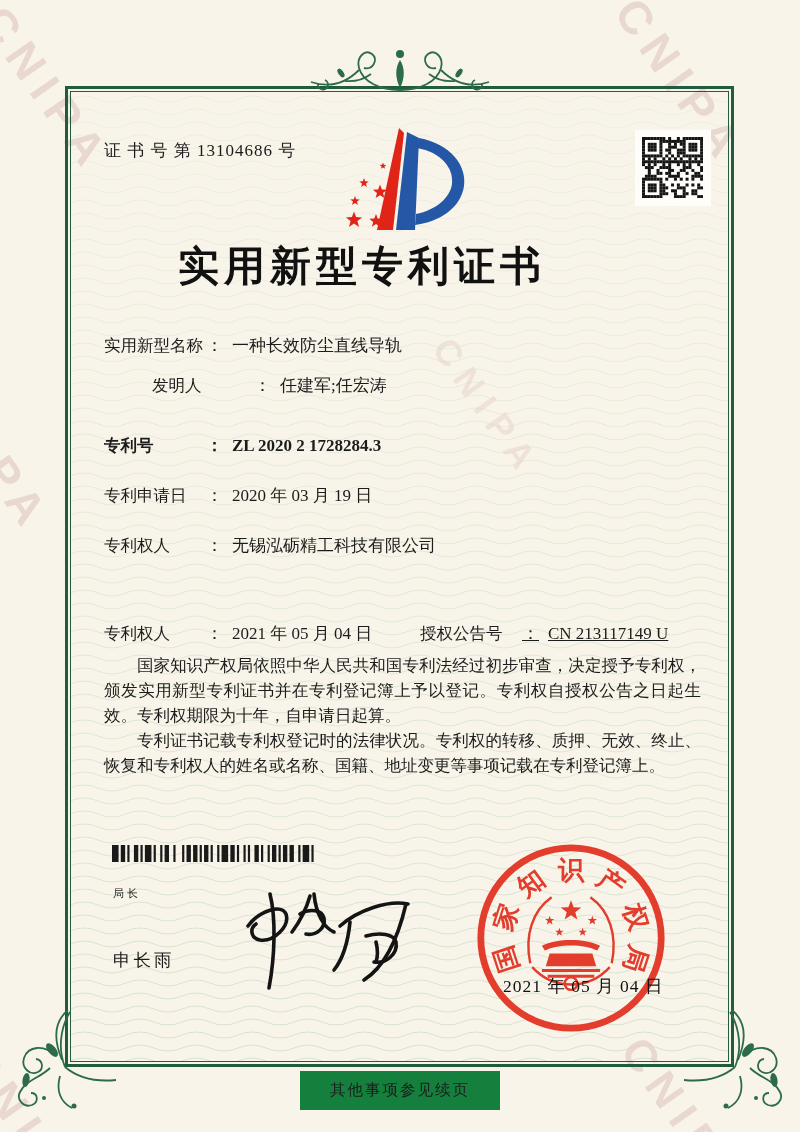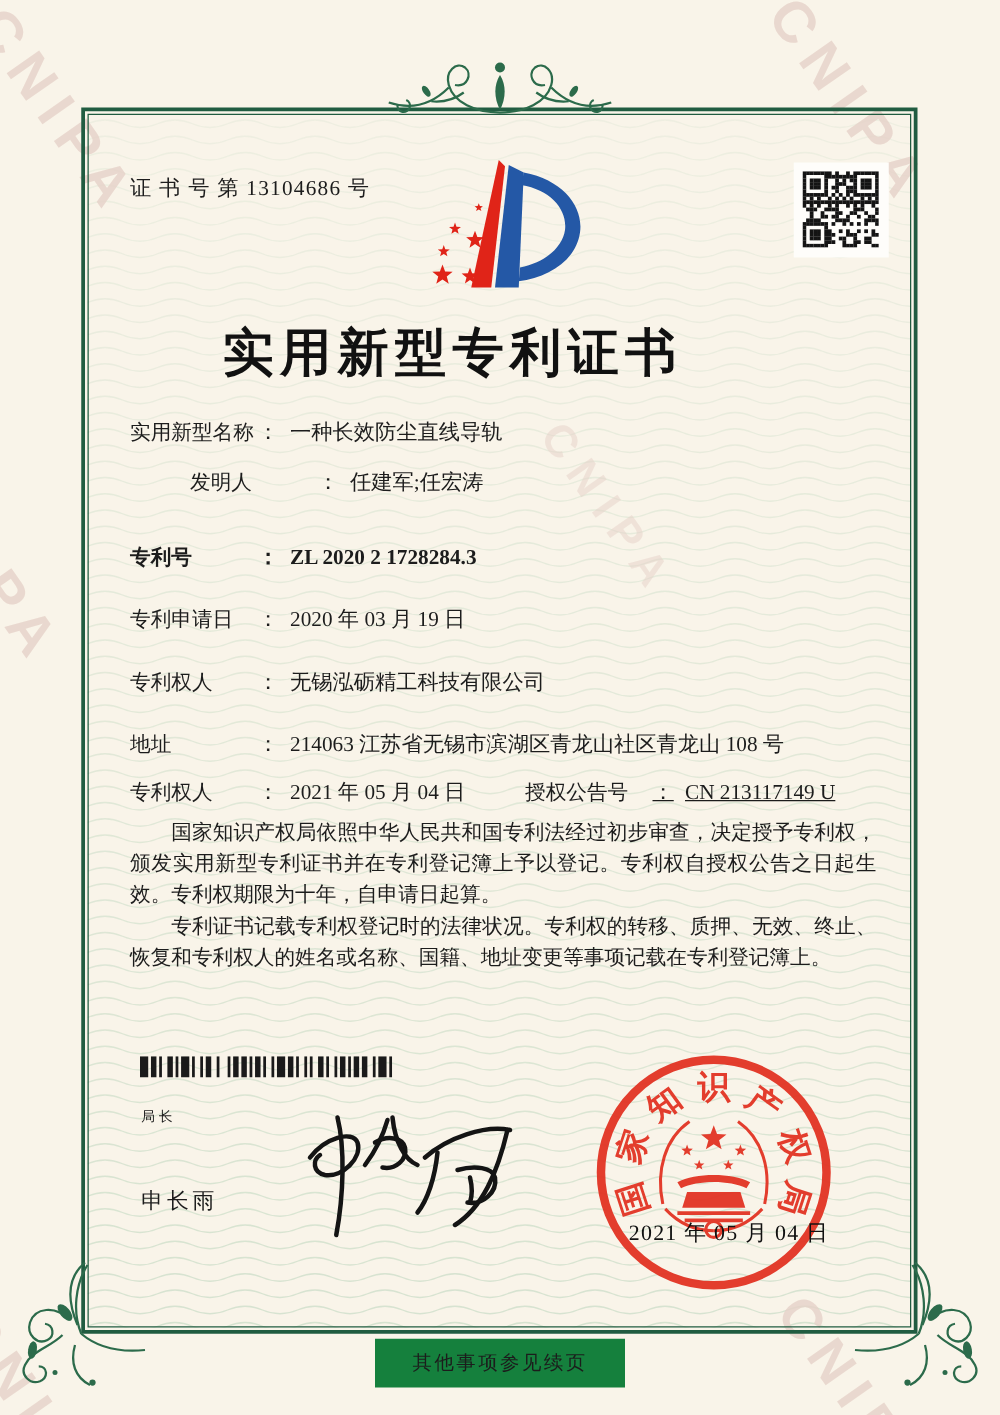--- a/index.html
+++ b/index.html
@@ -27,21 +27,21 @@
     border:1px solid #215c41;
   }
   .orn{position:absolute; z-index:5;}
   .content{position:absolute; z-index:4;}
   .certno{left:104px; top:139px; font-size:17px; letter-spacing:1px;}
   .logo{left:333px; top:124px;}
   .qrbox{left:635px; top:130px; width:76px; height:76px; background:#fefdfa;}
   .qrbox svg{position:absolute; left:7px; top:7px;}
   .title{
     left:0; top:239px; width:724px; text-align:center;
-    font-size:41px; font-weight:bold; letter-spacing:5px; color:#111;margin-top:16px;
+    font-size:41px; font-weight:bold; letter-spacing:5px; color:#111;
   }
   .row{left:104px; font-size:17px; white-space:nowrap;}
   .lab{
     display:inline-block; width:102px; font-size:16.5px;
     text-align:justify; text-align-last:justify; vertical-align:baseline;
   }
   .lab::after{content:""; display:inline-block; width:100%;}
   .col{margin-right:9px;}
   .grant2{position:absolute; left:316px; top:0; white-space:nowrap;text-decoration:underline;}
   .paras{left:104px; top:653px; width:597px; font-size:16.5px; line-height:25px; text-align:justify;}
@@ -477,23 +477,20 @@
   </div>
   <div class="content row" style="top:434px;font-weight:bold;">
     <span class="lab">专利号</span><span class="col">：</span><span>ZL 2020 2 1728284.3</span>
   </div>
   <div class="content row" style="top:484px;">
     <span class="lab">专利申请日</span><span class="col">：</span><span>2020 年 03 月 19 日</span>
   </div>
   <div class="content row" style="top:534px;">
     <span class="lab">专利权人</span><span class="col">：</span><span>无锡泓砺精工科技有限公司</span>
   </div>
-  <div class="content row" style="top:584px;">
-    <span class="lab">地址</span><span class="col">：</span><span>214063 江苏省无锡市滨湖区青龙山社区青龙山 108 号</span>
-  </div>
 
   <div class="content row" style="top:622px;">
     <span class="lab">专利权人</span><span class="col">：</span><span>2021 年 05 月 04 日</span>
     <span class="grant2">
       <span class="lab">授权公告号</span><span class="col">：</span><span>CN 213117149 U</span>
     </span>
   </div>
 
   <div class="content paras">
     <p>国家知识产权局依照中华人民共和国专利法经过初步审查，决定授予专利权，颁发实用新型专利证书并在专利登记簿上予以登记。专利权自授权公告之日起生效。专利权期限为十年，自申请日起算。</p>

